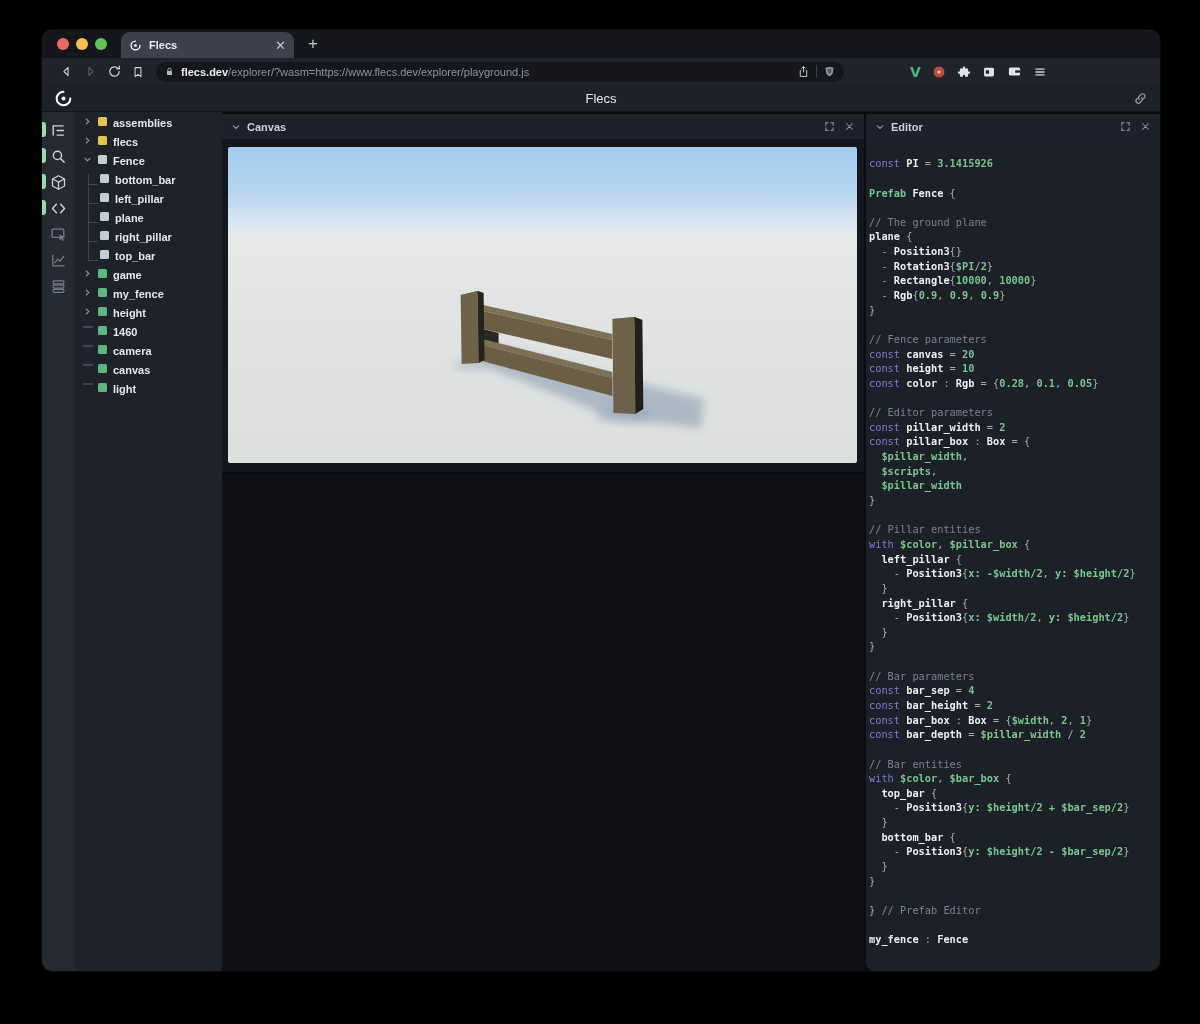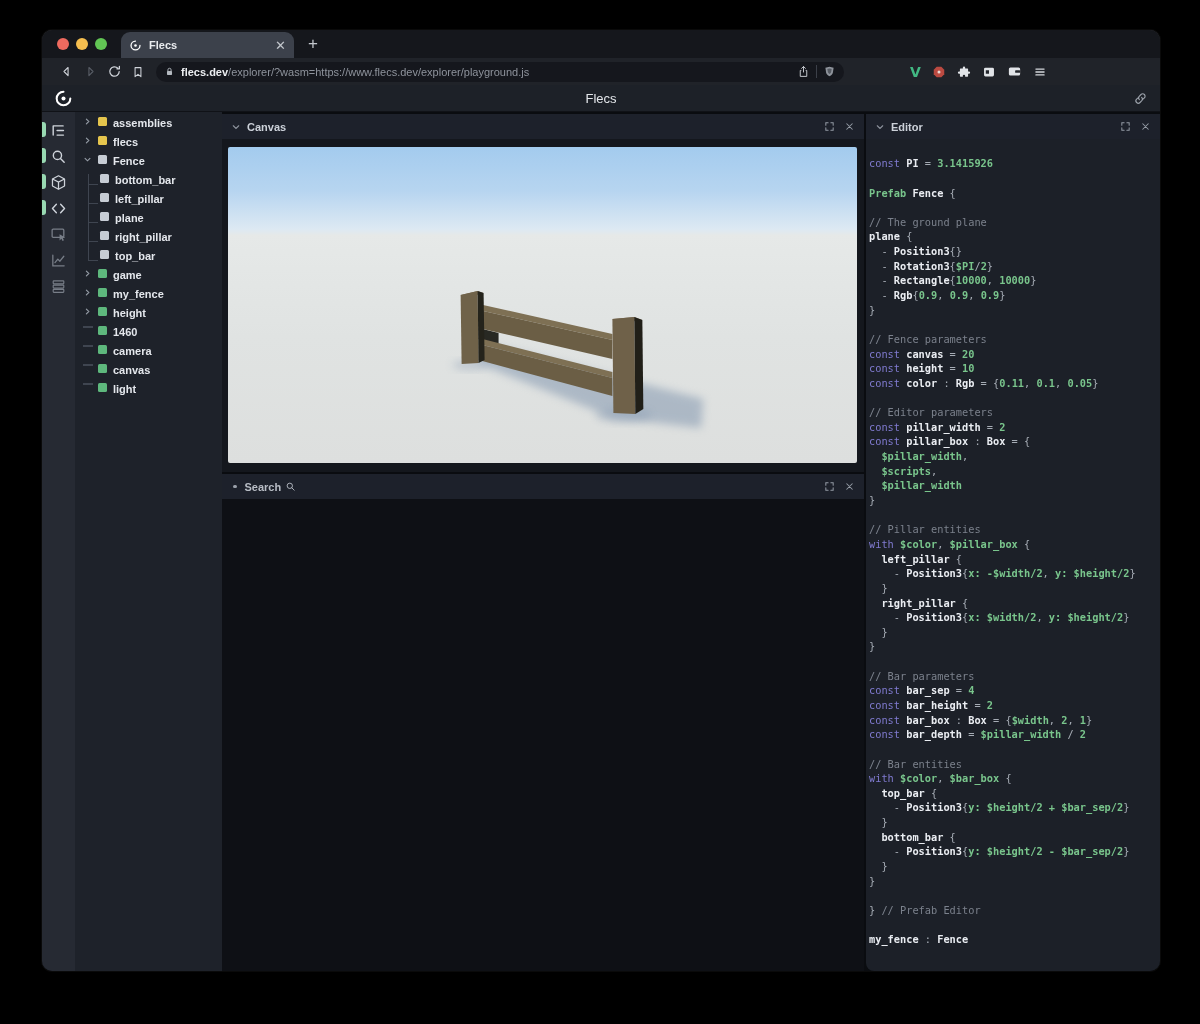--- a/index.html
+++ b/index.html
@@ -427,42 +427,20 @@
               <polygon points="250,144 256,146 257,213 251,216" fill="#24231b"></polygon>
               <polygon points="385,172 407,170 415,173 394,176" fill="#80725a"></polygon>
               <polygon points="385,172 407,170 408,267 386,266" fill="#6f6149"></polygon>
               <polygon points="407,170 415,173 416,262 408,267" fill="#211f18"></polygon>
             </svg>
           </div>
         </div>
       </div>
 
       <div class="searchpanel">
-        <div class="panel-h">
-          <span class="bullet"></span>
-          <span class="searchlabel">
-            <span>Search</span>
-            <svg class="ic" width="11" height="11" viewBox="0 0 24 24">
-                <circle cx="10.5" cy="10.5" r="5.8" stroke="currentColor" stroke-width="2" fill="none"></circle>
-                <path d="M14.8 14.8 20 20" stroke="currentColor" stroke-width="2" stroke-linecap="round"></path>
-              </svg>
-          </span>
-          <span class="right">
-            <span>
-              <svg class="ic" width="11" height="11" viewBox="0 0 24 24">
-                  <path d="M4 9V4h5M15 4h5v5M20 15v5h-5M9 20H4v-5" stroke="currentColor" stroke-width="2.2" fill="none" stroke-linecap="round"></path>
-                </svg>
-            </span>
-            <span>
-              <svg class="ic" width="11" height="11" viewBox="0 0 24 24">
-                  <path d="M6 6l12 12M18 6 6 18" stroke="currentColor" stroke-width="2.2" stroke-linecap="round"></path>
-                </svg>
-            </span>
-          </span>
-        </div>
         <div class="searchbody"></div>
       </div>
     </div>
 
     <div class="editorcol">
       <div class="editorpanel">
         <div class="panel-h">
           <span class="chev">
             <svg class="ic" width="10" height="10" viewBox="0 0 24 24">
                 <path d="M5.5 9 12 15.5 18.5 9" stroke="currentColor" stroke-width="2.6" fill="none" stroke-linecap="round"></path>
@@ -494,21 +472,21 @@
               <div class="cl"><span class="tk-i">plane</span><span class="tk-p"> {</span></div>
               <div class="cl"><span class="tk-p">  - </span><span class="tk-i">Position3</span><span class="tk-p">{}</span></div>
               <div class="cl"><span class="tk-p">  - </span><span class="tk-i">Rotation3</span><span class="tk-p">{</span><span class="tk-n">$PI</span><span class="tk-p">/</span><span class="tk-n">2</span><span class="tk-p">}</span></div>
               <div class="cl"><span class="tk-p">  - </span><span class="tk-i">Rectangle</span><span class="tk-p">{</span><span class="tk-n">10000</span><span class="tk-p">, </span><span class="tk-n">10000</span><span class="tk-p">}</span></div>
               <div class="cl"><span class="tk-p">  - </span><span class="tk-i">Rgb</span><span class="tk-p">{</span><span class="tk-n">0.9</span><span class="tk-p">, </span><span class="tk-n">0.9</span><span class="tk-p">, </span><span class="tk-n">0.9</span><span class="tk-p">}</span></div>
               <div class="cl"><span class="tk-p">}</span></div>
               <div class="cl">&nbsp;</div>
               <div class="cl"><span class="tk-c">// Fence parameters</span></div>
               <div class="cl"><span class="tk-k">const </span><span class="tk-i">canvas</span><span class="tk-p"> = </span><span class="tk-n">20</span></div>
               <div class="cl"><span class="tk-k">const </span><span class="tk-i">height</span><span class="tk-p"> = </span><span class="tk-n">10</span></div>
-              <div class="cl"><span class="tk-k">const </span><span class="tk-i">color</span><span class="tk-p"> : </span><span class="tk-i">Rgb</span><span class="tk-p"> = {</span><span class="tk-n">0.11</span><span class="tk-p">, </span><span class="tk-n">0.1</span><span class="tk-p">, </span><span class="tk-n">0.05</span><span class="tk-p">}</span></div>
+              <div class="cl"><span class="tk-k">const </span><span class="tk-i">color</span><span class="tk-p"> : </span><span class="tk-i">Rgb</span><span class="tk-p"> = {</span><span class="tk-n">0.28</span><span class="tk-p">, </span><span class="tk-n">0.1</span><span class="tk-p">, </span><span class="tk-n">0.05</span><span class="tk-p">}</span></div>
               <div class="cl">&nbsp;</div>
               <div class="cl"><span class="tk-c">// Editor parameters</span></div>
               <div class="cl"><span class="tk-k">const </span><span class="tk-i">pillar_width</span><span class="tk-p"> = </span><span class="tk-n">2</span></div>
               <div class="cl"><span class="tk-k">const </span><span class="tk-i">pillar_box</span><span class="tk-p"> : </span><span class="tk-i">Box</span><span class="tk-p"> = {</span></div>
               <div class="cl"><span class="tk-n">  $pillar_width</span><span class="tk-p">,</span></div>
               <div class="cl"><span class="tk-n">  $scripts</span><span class="tk-p">,</span></div>
               <div class="cl"><span class="tk-n">  $pillar_width</span></div>
               <div class="cl"><span class="tk-p">}</span></div>
               <div class="cl">&nbsp;</div>
               <div class="cl"><span class="tk-c">// Pillar entities</span></div>

